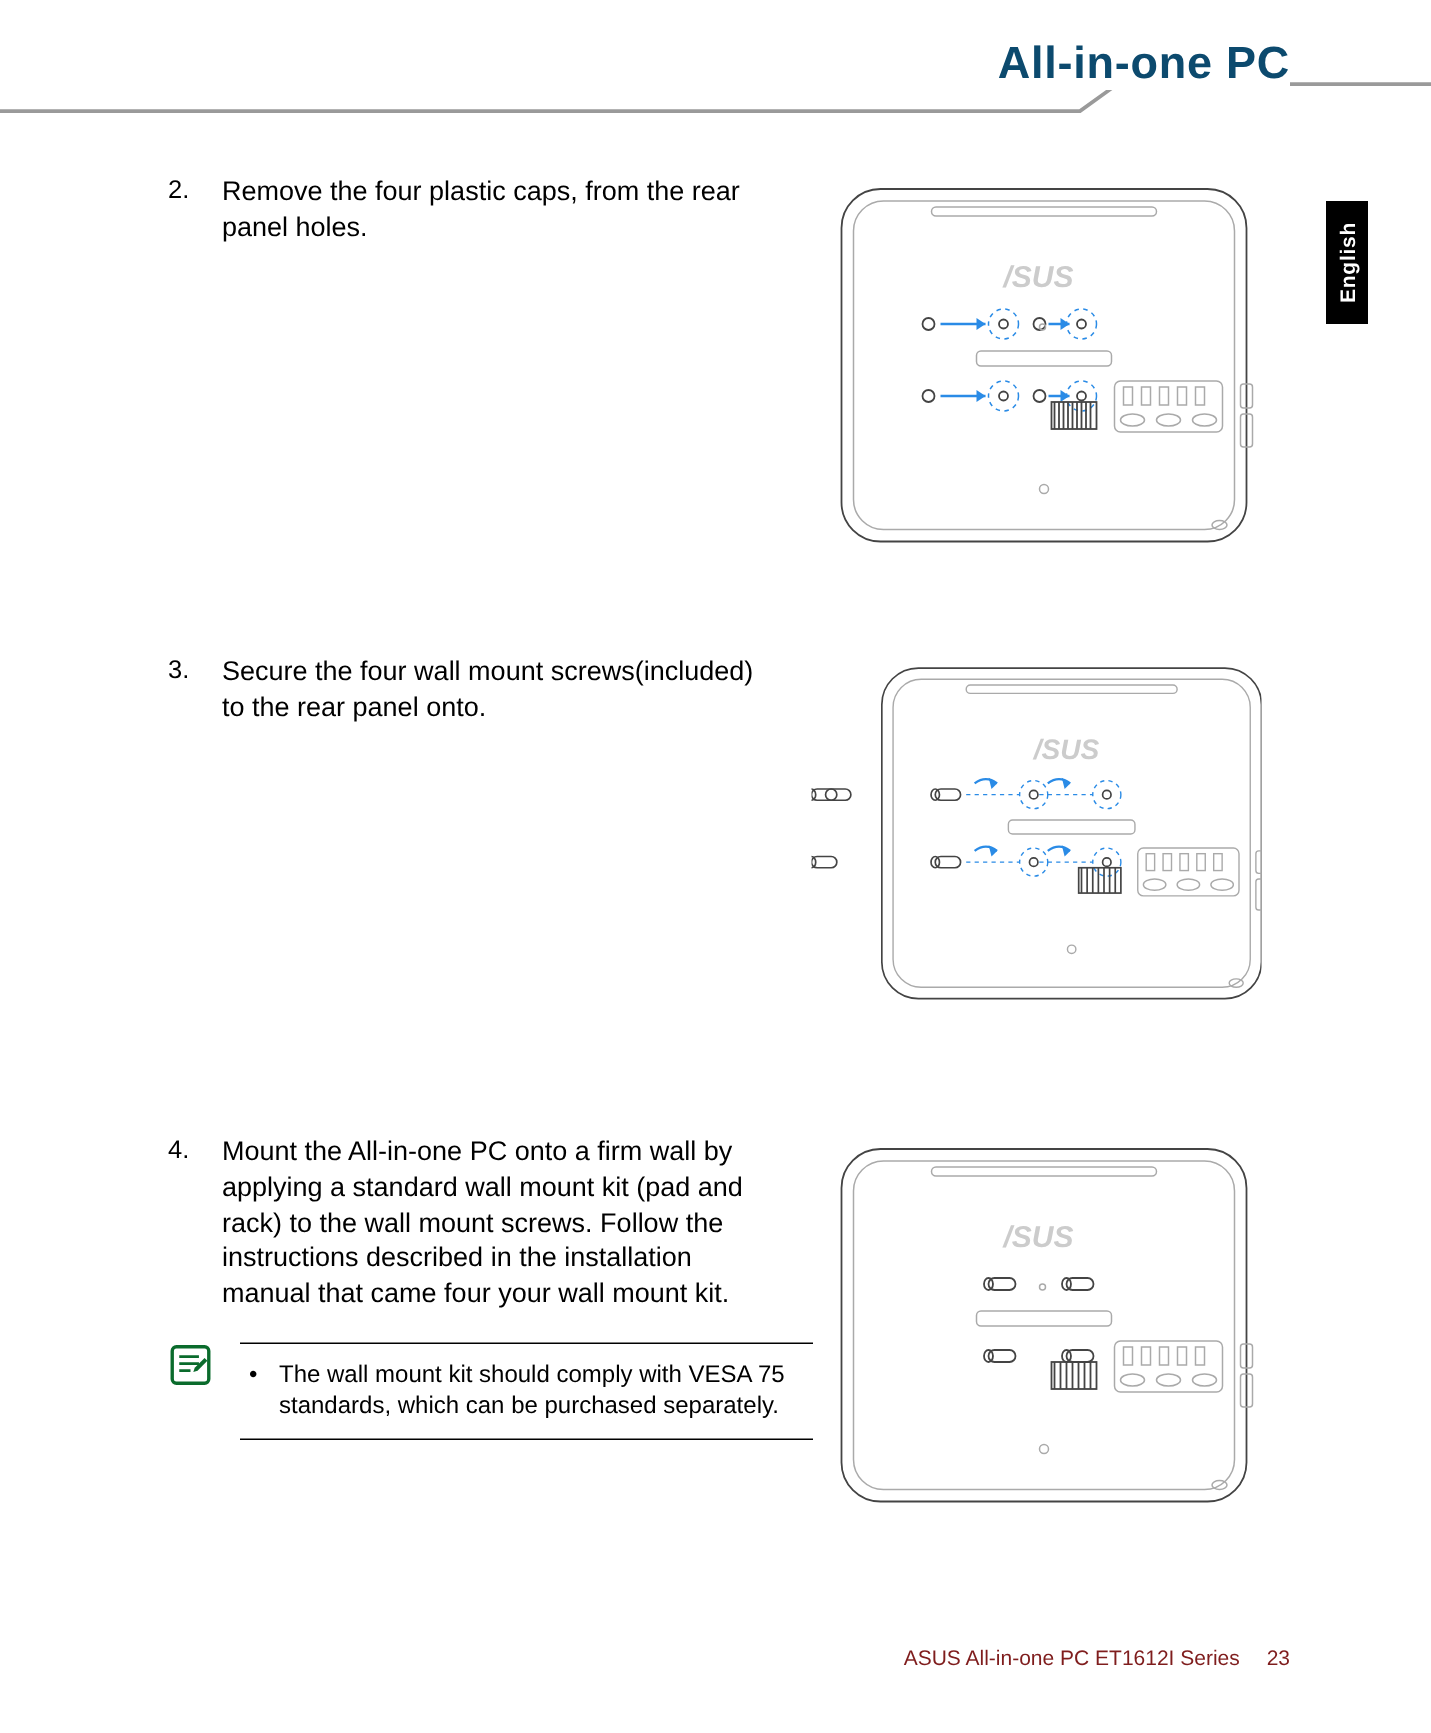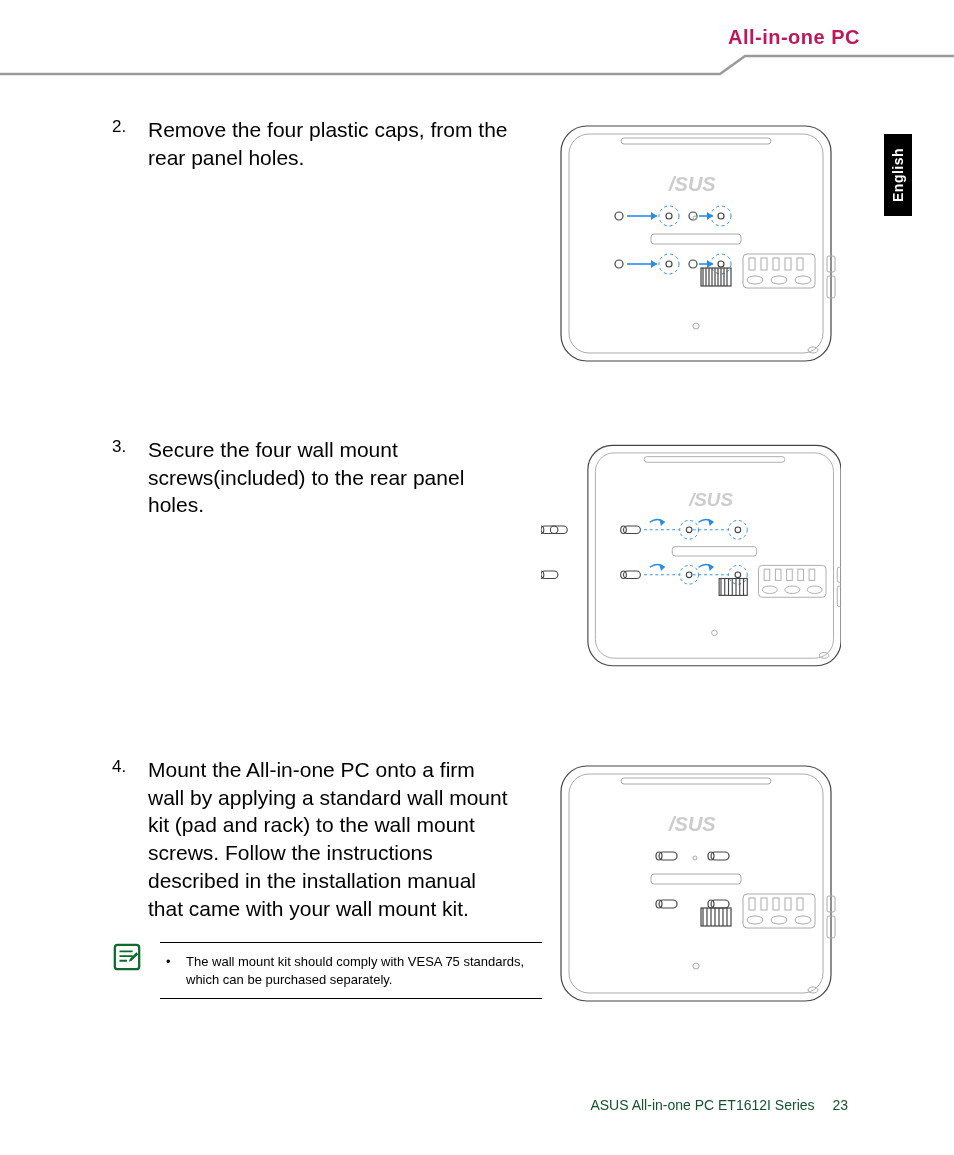--- a/index.html
+++ b/index.html
@@ -15,23 +15,23 @@
     position: absolute;
     top: 54px;
     left: 0;
     width: 954px;
     height: 24px;
   }
   .header-title {
     position: absolute;
     top: 26px;
     right: 94px;
-    font-size: 20px;
+    font-size: 30px;
     font-weight: 600;
-    color: #be185d;
+    color: #0c4a6e;
     letter-spacing: 0.5px;
     background: #fff;
     padding-left: 8px;
   }
   .lang-tab {
     position: absolute;
     top: 134px;
     right: 42px;
     width: 28px;
     height: 82px;
@@ -59,21 +59,21 @@
   }
   .step-text-col { width: 398px; flex: 0 0 398px; }
   .step-num {
     width: 36px;
     flex: 0 0 36px;
     font-size: 17px;
     text-align: left;
     padding-top: 1px;
   }
   .step-text {
-    font-size: 21px;
+    font-size: 18px;
     line-height: 1.32;
   }
   .step-img {
     flex: 1;
     display: flex;
     justify-content: center;
   }
   .dev-svg { width: 300px; height: auto; }
 
   .note-block {
@@ -88,40 +88,40 @@
     flex: 0 0 30px;
   }
   .note-body {
     border-top: 1px solid #000;
     border-bottom: 1px solid #000;
     padding: 10px 6px 10px 0;
     flex: 1;
   }
   .note-body ul { list-style: none; }
   .note-body li {
-    font-size: 13px;
+    font-size: 16px;
     line-height: 1.35;
     margin-bottom: 14px;
     position: relative;
     padding-left: 26px;
   }
   .note-body li:last-child { margin-bottom: 0; }
   .note-body li::before {
     content: "•";
     position: absolute;
     left: 6px;
     top: 0;
   }
 
   .footer {
     position: absolute;
     bottom: 42px;
-    right: 106px;
+    right: 94px;
     font-size: 14px;
-    color: #14532d;
+    color: #7f1d1d;
   }
   .footer .pn { margin-left: 14px; }
 
   
   .il { stroke:#444; stroke-width:1.2; fill:none; }
   .ilthin { stroke:#aaa; stroke-width:1; fill:none; }
   .dash { stroke:#2a8be6; stroke-width:1; fill:none; stroke-dasharray:3 3; }
   .arrow { stroke:#2a8be6; stroke-width:1.6; fill:none; }
   .arrowhead { fill:#2a8be6; }
   .logotxt { fill:#ccc; font: italic 700 20px Arial; }
@@ -208,21 +208,21 @@
 
         <circle cx="155" cy="210" r="3" class="ilthin"></circle>
         <ellipse cx="272" cy="234" rx="5" ry="3" class="ilthin"></ellipse>
       </svg>
     </div>
   </div>
 
   <div class="step" style="min-height:260px;">
     <div class="step-text-col" style="display:flex;">
       <div class="step-num">3.</div>
-      <div class="step-text">Secure the four wall mount screws(included) to the rear panel holes.</div>
+      <div class="step-text">Secure the four wall mount screws(included) to the rear panel onto.</div>
     </div>
     <div class="step-img">
       <svg class="dev-svg" viewBox="0 0 320 260">
         <g transform="translate(30,0)">
         <rect x="20" y="10" width="270" height="235" rx="26" class="il"></rect>
         <rect x="28" y="18" width="254" height="219" rx="20" class="ilthin"></rect>
         <rect x="80" y="22" width="150" height="6" rx="3" class="ilthin"></rect>
         <text x="128" y="75" class="logotxt">/SUS</text>
         <circle cx="128" cy="100" r="10" class="dash"></circle>
             <circle cx="128" cy="100" r="3" class="il"></circle>
@@ -288,21 +288,21 @@
         <ellipse cx="272" cy="234" rx="5" ry="3" class="ilthin"></ellipse>
         </g>
       </svg>
     </div>
   </div>
 
   <div class="step" style="margin-bottom:0;">
     <div class="step-text-col">
       <div style="display:flex;">
         <div class="step-num">4.</div>
-        <div class="step-text">Mount the All-in-one PC onto a firm wall by applying a standard wall mount kit (pad and rack) to the wall mount screws. Follow the instructions described in the installation manual that came with your wall mount kit.</div>
+        <div class="step-text">Mount the All-in-one PC onto a firm wall by applying a standard wall mount kit (pad and rack) to the wall mount screws. Follow the instructions described in the installation manual that came four your wall mount kit.</div>
       </div>
 
       <div class="note-block">
         <svg class="note-icon" viewBox="0 0 32 32">
           <rect x="3" y="3" width="26" height="26" rx="3" fill="none" stroke="#0a6b2c" stroke-width="2.4"></rect>
           <path d="M8 10 L22 10 M8 15 L22 15 M8 20 L16 20" stroke="#0a6b2c" stroke-width="2" fill="none"></path>
           <path d="M19 18 L26 11 L28 13 L21 20 L18 21 Z" fill="#0a6b2c"></path>
         </svg>
         <div class="note-body">
           <ul>

